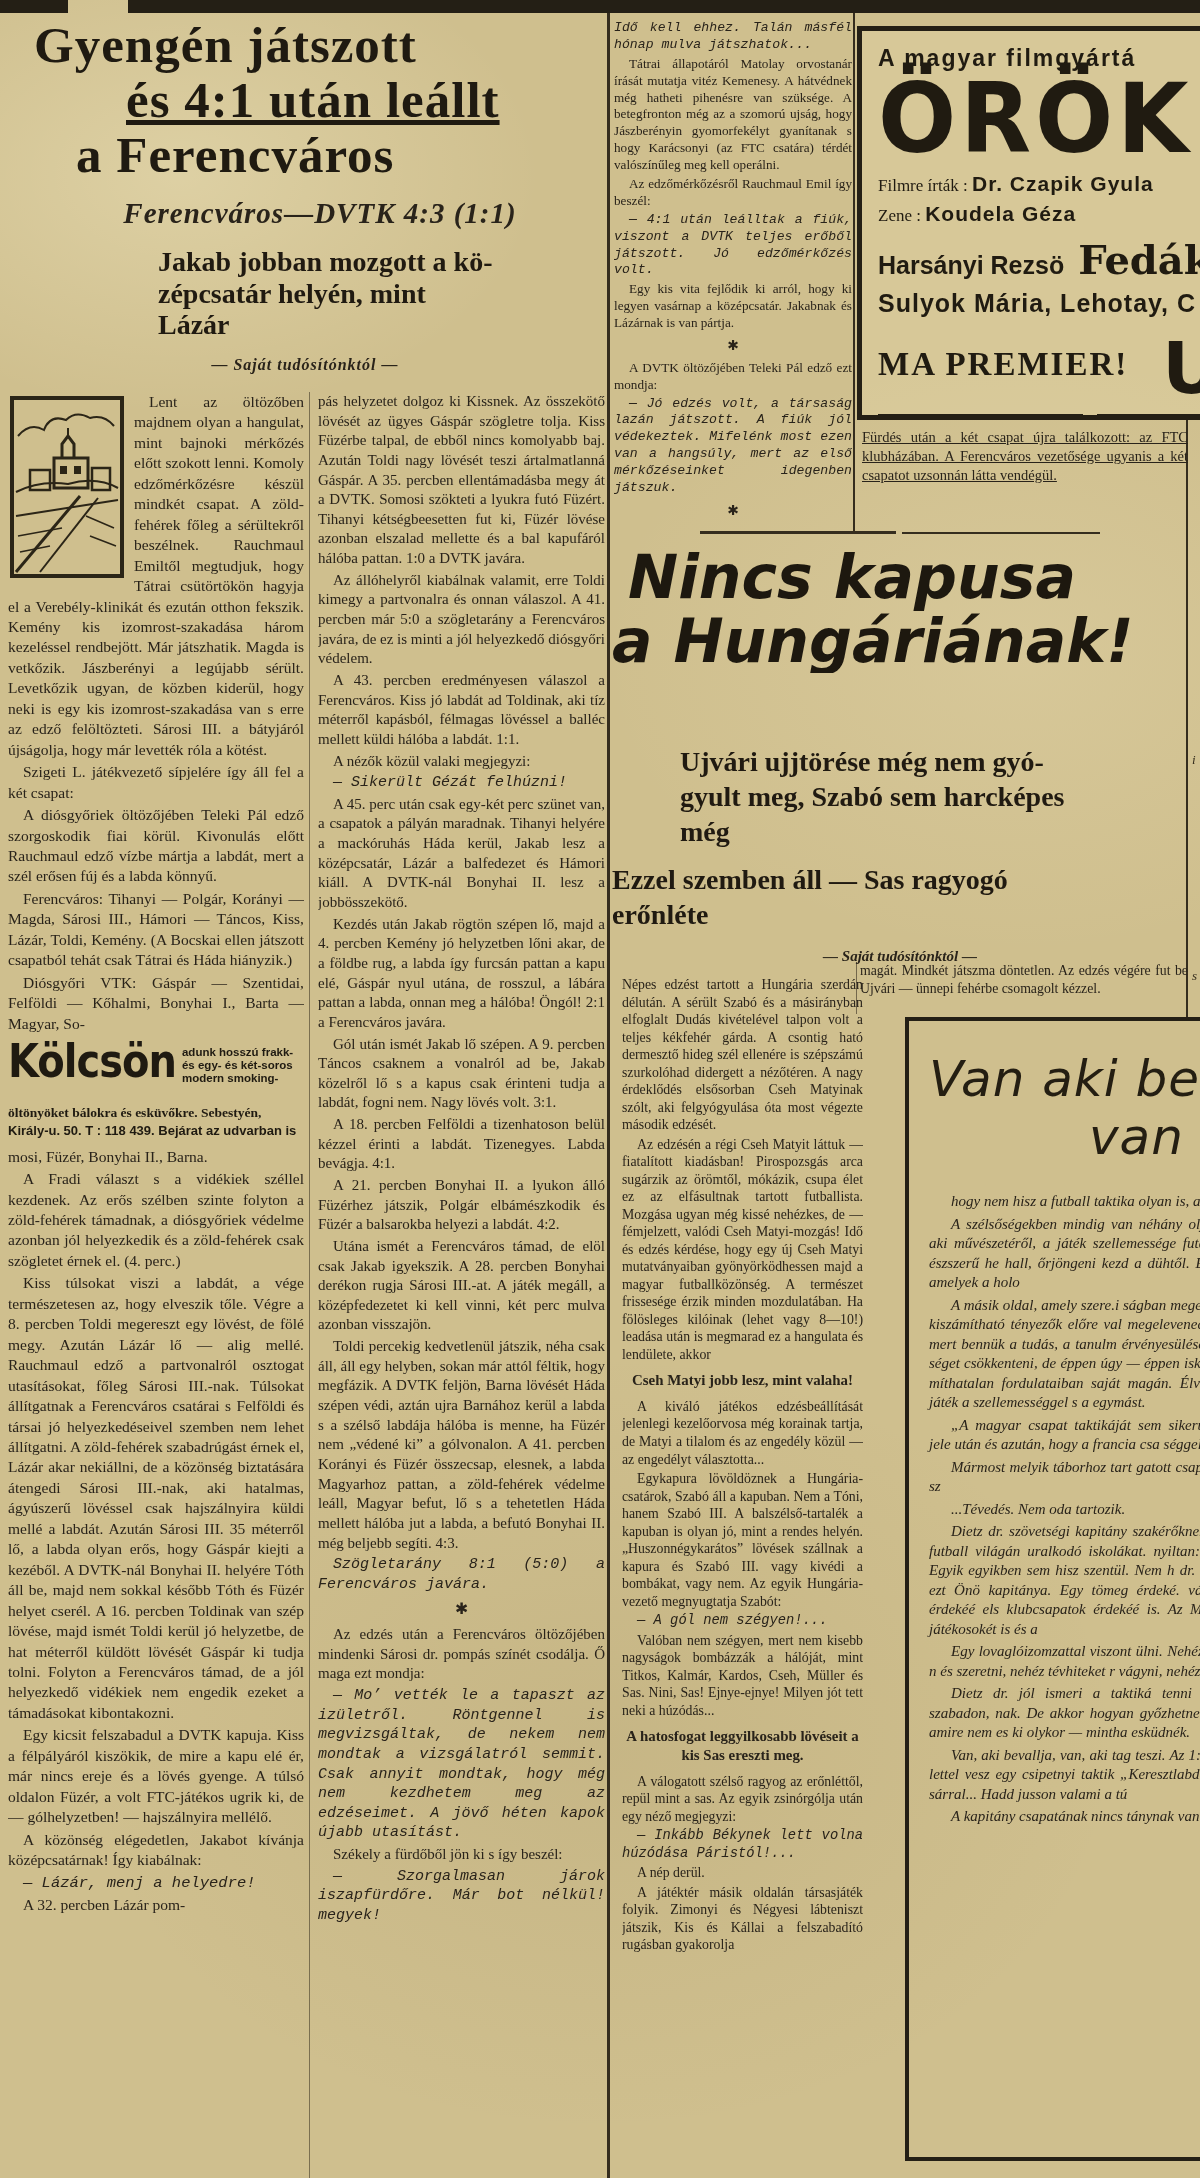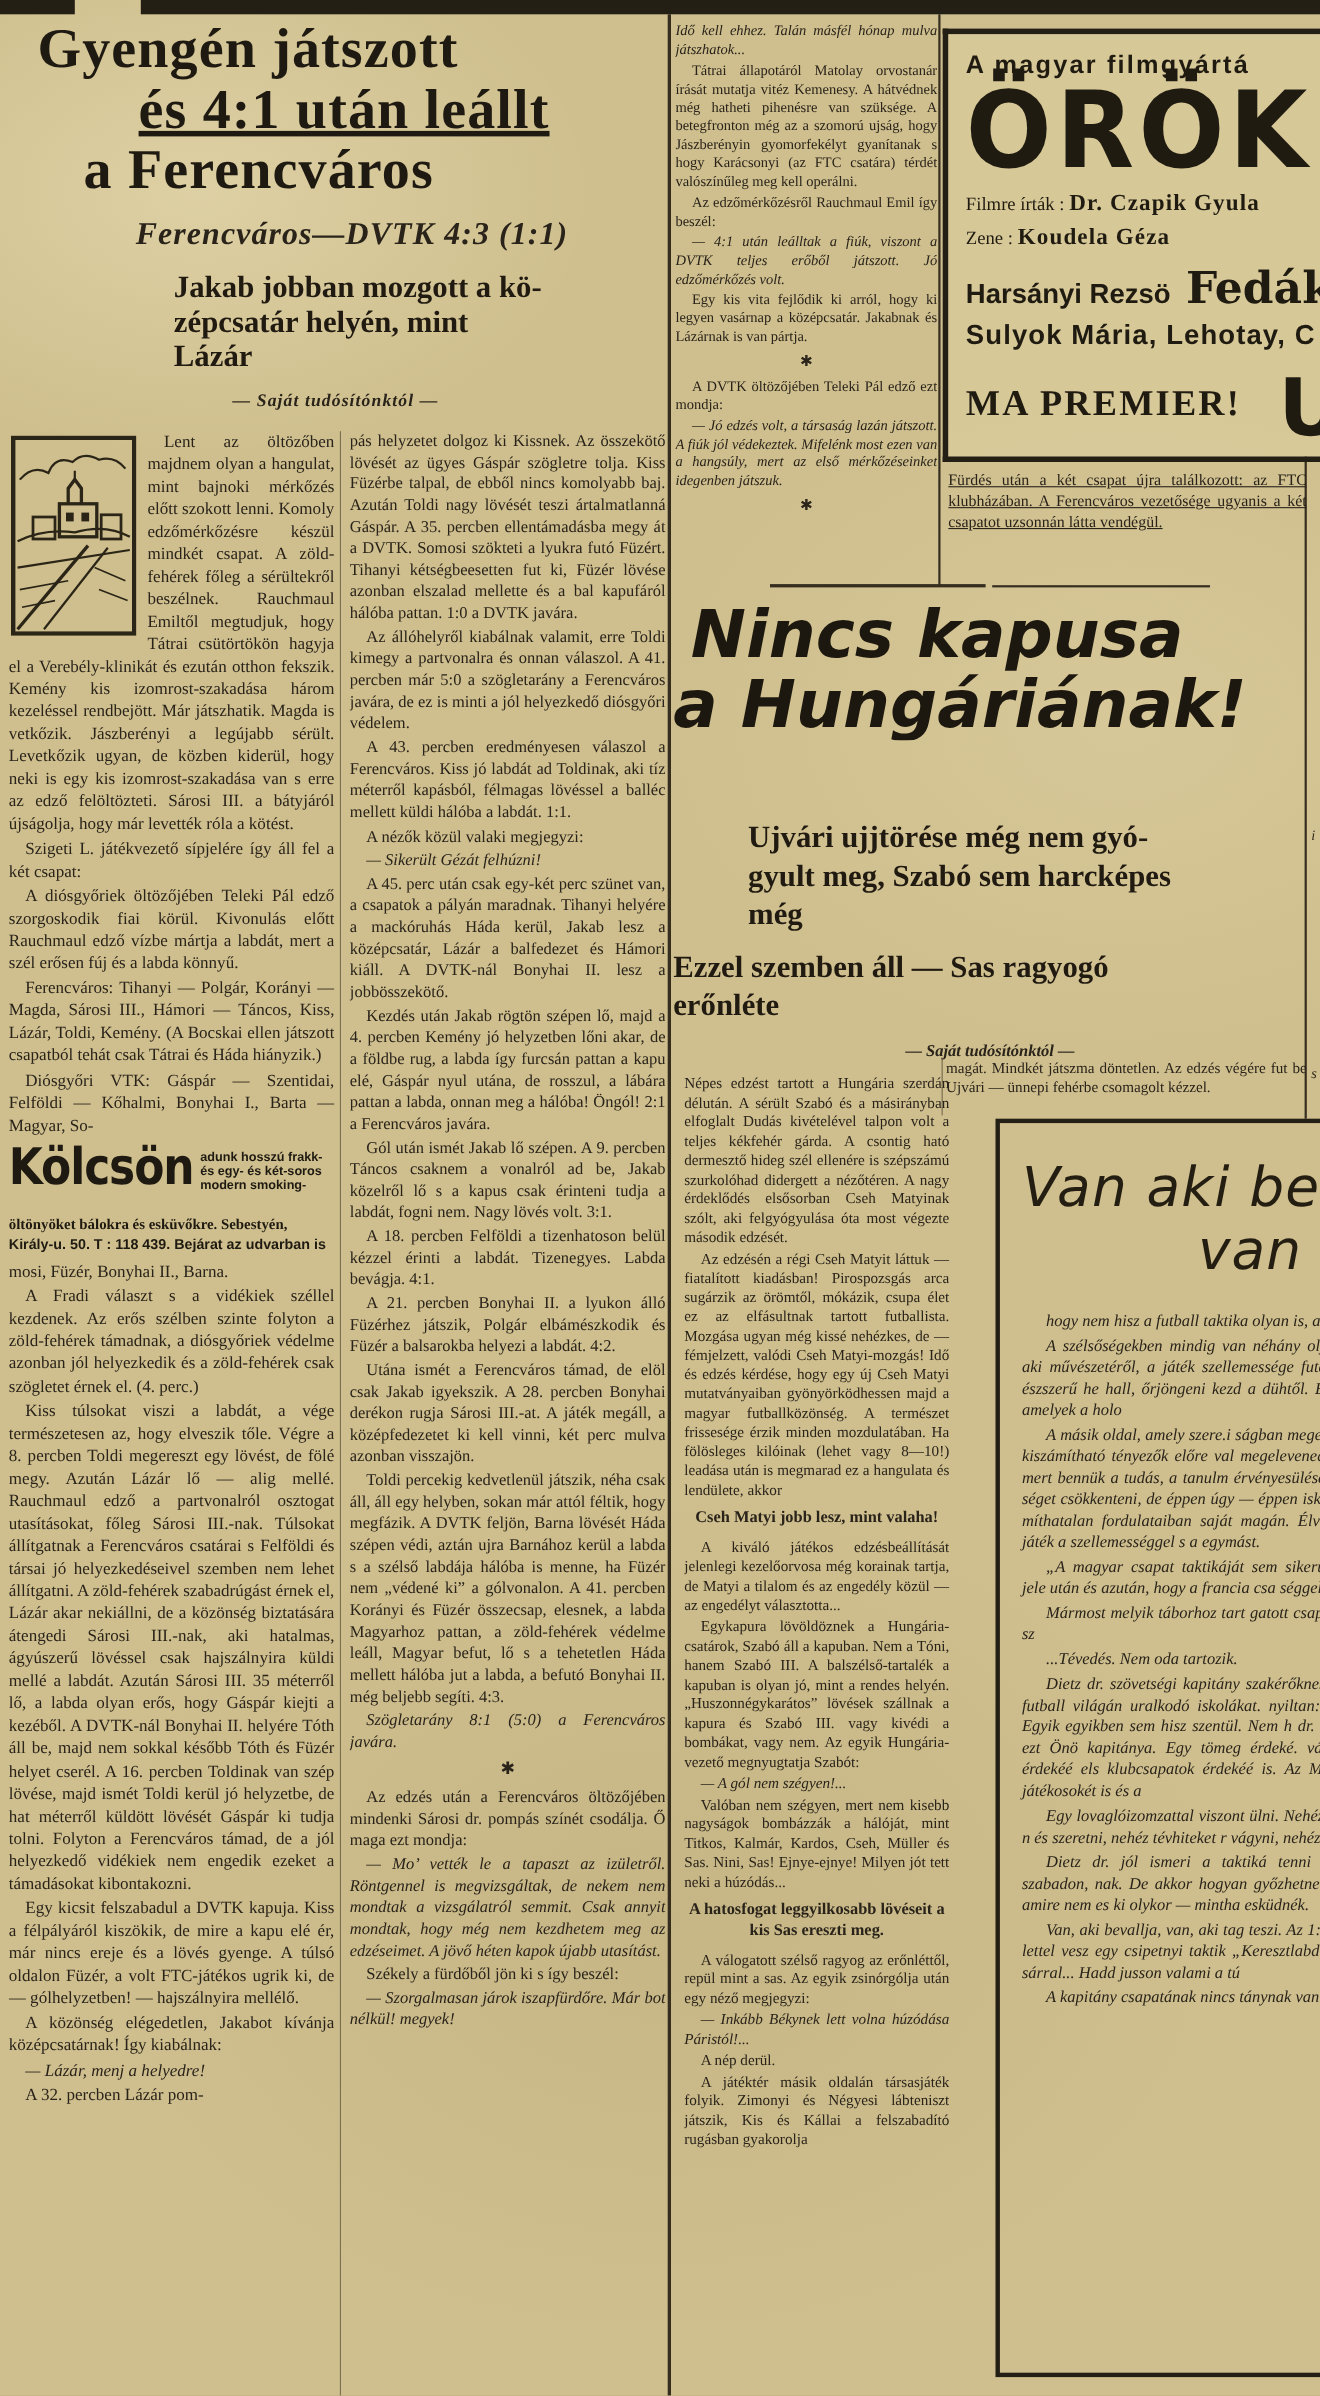--- a/index.html
+++ b/index.html
@@ -20,21 +20,21 @@
   .hl{font-weight:bold;font-size:51px;line-height:1.08;letter-spacing:1px;color:#1f1a11;}
   .hl.l1{margin-left:26px;}
   .hl.l2{margin-left:118px;text-decoration:underline;}
   .hl.l3{margin-left:68px;}
   .score{font-style:italic;font-weight:bold;font-size:29px;margin-top:14px;text-align:center;padding-left:30px;letter-spacing:1px;}
   .subhead{font-weight:bold;font-size:28px;line-height:1.12;margin:16px 0 0 150px;color:#201a11;}
   .byline{font-weight:bold;font-style:italic;font-size:16px;text-align:center;margin-top:16px;letter-spacing:1px;}
 
   .col{overflow:hidden;text-align:justify;}
   .para{margin:0 0 2px 0;text-indent:15px;}
-  .para.it{font-style:italic;}
+  .para.it{font-style:italic;font-family:Liberation Mono, monospace;}
   .para.ni{text-indent:0;}
   .para.bc{font-weight:bold;text-align:center;text-indent:0;font-size:1.08em;margin:8px 0;line-height:1.25;}
   .para.st{text-align:center;text-indent:0;margin:5px 0;font-size:1.05em;}
 
   #col1{left:8px;top:392px;width:296px;height:1786px;font-size:15.5px;line-height:1.32;}
   #col2{left:318px;top:392px;width:287px;height:1786px;font-size:15px;line-height:1.31;}
   #col3{left:614px;top:20px;width:238px;height:514px;font-size:13.2px;line-height:1.28;}
 
   .woodcut{float:left;width:114px;height:182px;margin:4px 10px 4px 2px;}
 
@@ -45,21 +45,21 @@
   .k-small{font-family:"Liberation Sans",sans-serif;font-size:11.5px;line-height:1.15;font-weight:bold;margin-left:6px;padding-top:4px;}
   .k-b1{font-size:13.5px;font-weight:bold;margin-top:18px;}
   .k-b2{font-family:"Liberation Sans",sans-serif;font-size:13px;font-weight:bold;}
 
   
   #filmad{left:857px;top:26px;width:343px;height:384px;border-left:5px solid #241f15;border-top:5px solid #241f15;border-bottom:5px solid #241f15;overflow:hidden;background:rgba(240,228,185,.25);}
   .fa-inner{position:absolute;left:0;top:0;width:430px;padding:14px 0 0 16px;font-family:"Liberation Sans",sans-serif;color:#201b11;}
   .fa-top{font-weight:bold;font-size:23px;letter-spacing:2px;}
   .fa-title{font-family:"DejaVu Sans",sans-serif;font-weight:bold;font-size:92px;line-height:1.02;letter-spacing:4px;transform:scaleY(1.05);white-space:nowrap;}
   .fa-credit{font-size:17px;margin-top:6px;font-family:"Liberation Serif",serif;}
-  .fa-credit b{font-family:Liberation Serif, serif;font-size:21px;letter-spacing:1px;}
+  .fa-credit b{font-family:Liberation Sans, sans-serif;font-size:21px;letter-spacing:1px;}
   .fa-cast1{margin-top:10px;white-space:nowrap;}
   .fa-cast1 .n1{font-weight:bold;font-size:25px;}
   .fa-cast1 .n2{font-weight:bold;font-size:40px;font-family:"DejaVu Serif",serif;margin-left:14px;}
   .fa-cast2{font-weight:bold;font-size:25px;margin-top:6px;white-space:nowrap;letter-spacing:1px;}
   .fa-prem{margin-top:8px;white-space:nowrap;}
   .fa-prem .p1{font-family:"Liberation Serif",serif;font-weight:bold;font-size:33px;letter-spacing:2px;}
   .fa-prem .p2{font-family:"DejaVu Sans",sans-serif;font-weight:bold;font-size:72px;vertical-align:-18px;margin-left:34px;}
   .fa-bars{margin-top:4px;display:flex;gap:14px;}
   .fa-bars div{height:20px;background:#241f15;}
 

